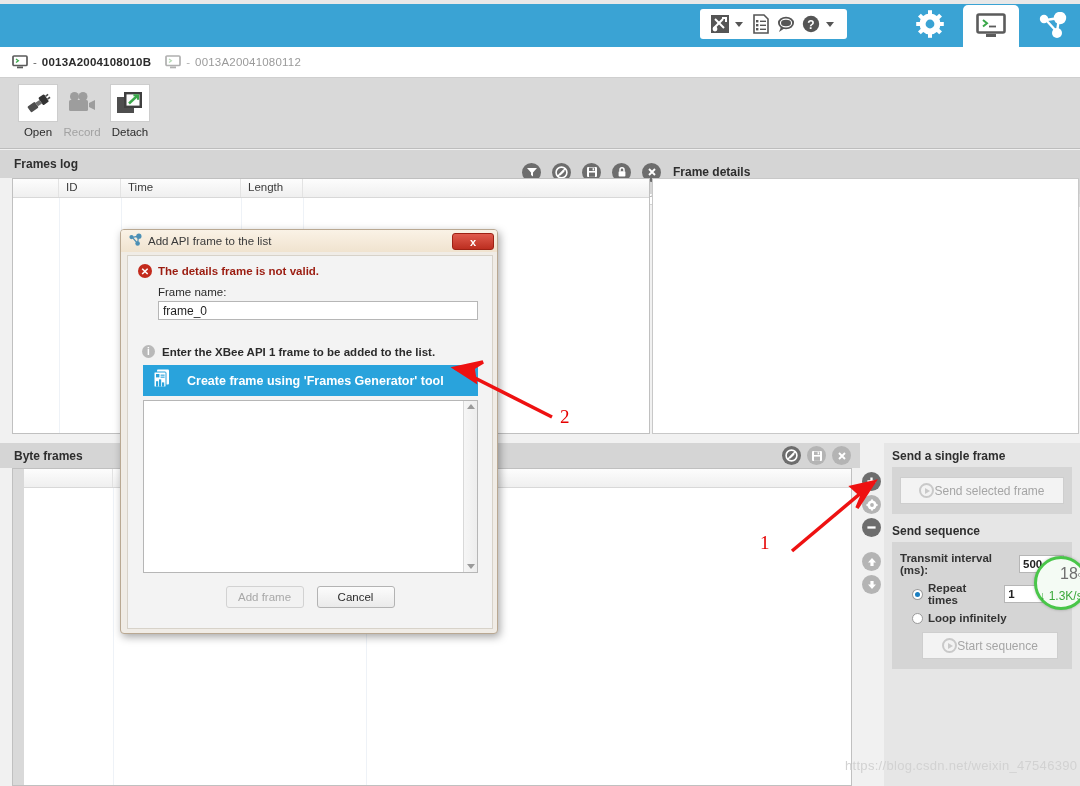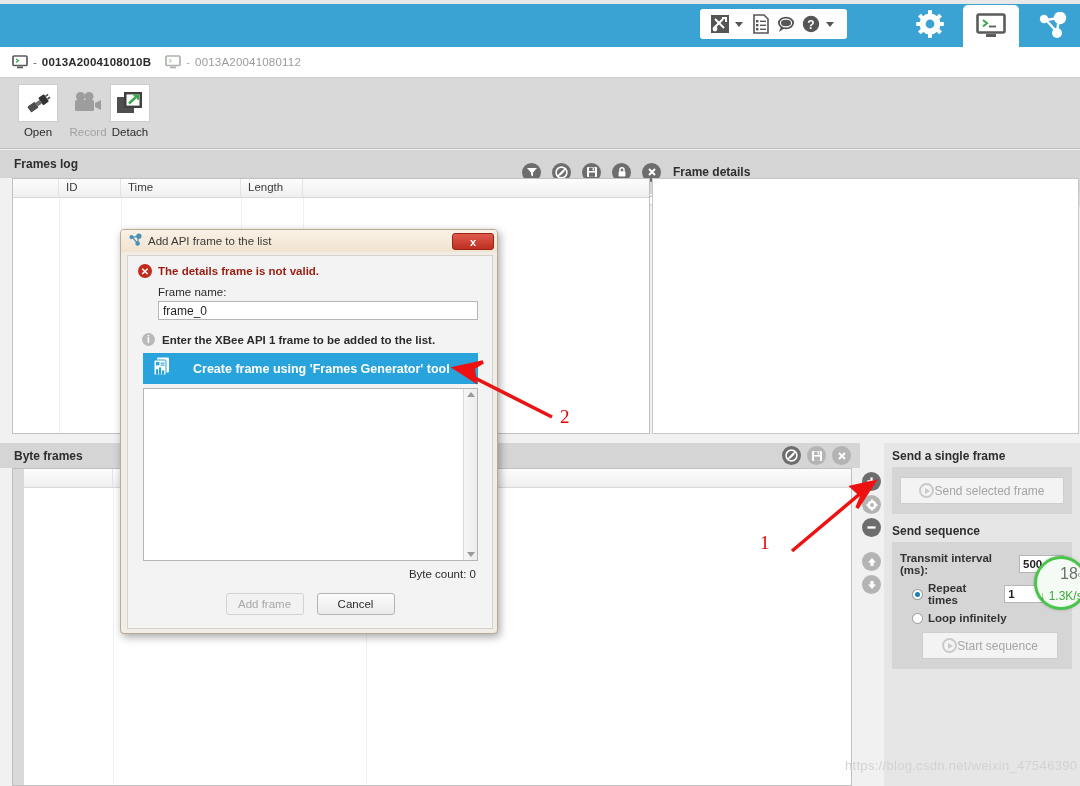--- a/index.html
+++ b/index.html
@@ -187,29 +187,29 @@
   }
   #dlg-body {
     position:absolute; left:6px; top:25px; width:366px; height:374px;
     background:#f3f3f3; border:1px solid #d7d2c9;
   }
   .err-row { display:flex; align-items:center; gap:6px; padding:8px 0 2px 10px; }
   .err-x { width:14px;height:14px;border-radius:50%;background:#c32a1c; color:#fff; font-size:10px; font-weight:bold; display:flex;align-items:center;justify-content:center;}
   .err-txt { font-size:11.5px; font-weight:bold; color:#9b1c10; }
   .lbl { font-size:11.5px; color:#2b2b2b; padding:6px 0 3px 30px; }
   #frame-name-input {
-    margin:0 14px 4px 30px; height:19px; background:#fff; border:1px solid #b6b6b6;
+    margin:0 14px 16px 30px; height:19px; background:#fff; border:1px solid #b6b6b6;
     display:flex; align-items:center; padding-left:4px; font-size:12px; color:#1f1f1f;
   }
   .info-row { display:flex; align-items:center; gap:7px; padding:9px 0 7px 14px; }
   .info-i { width:13px;height:13px;border-radius:50%;background:#b9b9b9;color:#fff;font-size:10px;font-weight:bold; display:flex;align-items:center;justify-content:center;}
   .info-txt { font-size:11.5px; font-weight:bold; color:#2b2b2b; }
   #gen-item {
     margin:0 14px 0 15px; height:31px; background:#29a3dc;
-    display:flex; align-items:center; gap:19px; padding-left:9px; cursor:pointer;
+    display:flex; align-items:center; gap:13px; padding-left:9px; cursor:pointer;
   }
   #gen-item .gtxt { color:#fff; font-size:12.5px; font-weight:bold; }
   #frame-text {
     position:relative; margin:4px 14px 0 15px; height:173px;
     background:#fff; border:1px solid #b6b6b6;
   }
   #frame-scroll {
     position:absolute; right:0; top:0; width:14px; height:100%;
     background:linear-gradient(90deg,#f6f6f6,#ededed); border-left:1px solid #d9d9d9;
     display:flex; flex-direction:column; justify-content:space-between; align-items:center; cursor:pointer;
@@ -346,21 +346,21 @@
           <rect x="13" y="11.3" width="5" height="4.4" fill="#6e6e6e"></rect>
           <rect x="18" y="9" width="7" height="9" rx="1.2" fill="#333"></rect>
           <rect x="25" y="11" width="3.2" height="1.6" fill="#4e4e4e"></rect>
           <rect x="25" y="14.4" width="3.2" height="1.6" fill="#4e4e4e"></rect>
         </g>
       </svg>
     </span>
     <span class="tlabel">Open</span>
   </div>
 
-  <div class="tool-btn flat disabled" style="left:62px;">
+  <div class="tool-btn flat disabled" style="left:56px;">
     <span class="ticon">
       <svg width="32" height="24" viewBox="0 0 32 24">
         <circle cx="8.5" cy="5.5" r="4.5" fill="#9d9d9d"></circle>
           <circle cx="17" cy="5.5" r="4.5" fill="#9d9d9d"></circle>
         <rect x="3" y="9" width="19" height="11" rx="1.5" fill="#9d9d9d"></rect>
         <path d="M23 12 l6 -3 v10 l-6 -3 Z" fill="#9d9d9d"></path>
       </svg>
     </span>
     <span class="tlabel">Record</span>
   </div>
@@ -626,21 +626,20 @@
     </div>
 
     <div id="frame-text">
       <span style="display:block;padding:3px 5px;font-size:11.5px;"></span>
       <div id="frame-scroll">
         <span class="sb-arrow sb-up"></span>
         <span class="sb-arrow sb-down"></span>
       </div>
     </div>
 
-    <div id="byte-count">Byte count: 0</div>
 
     <div class="dlg-buttons">
       <div class="dlg-btn disabled">Add frame</div>
       <div class="dlg-btn">Cancel</div>
     </div>
   </div>
 </div>
 
 <svg class="anno">
   <g stroke="#ee1111" stroke-width="3.5" fill="#ee1111">

